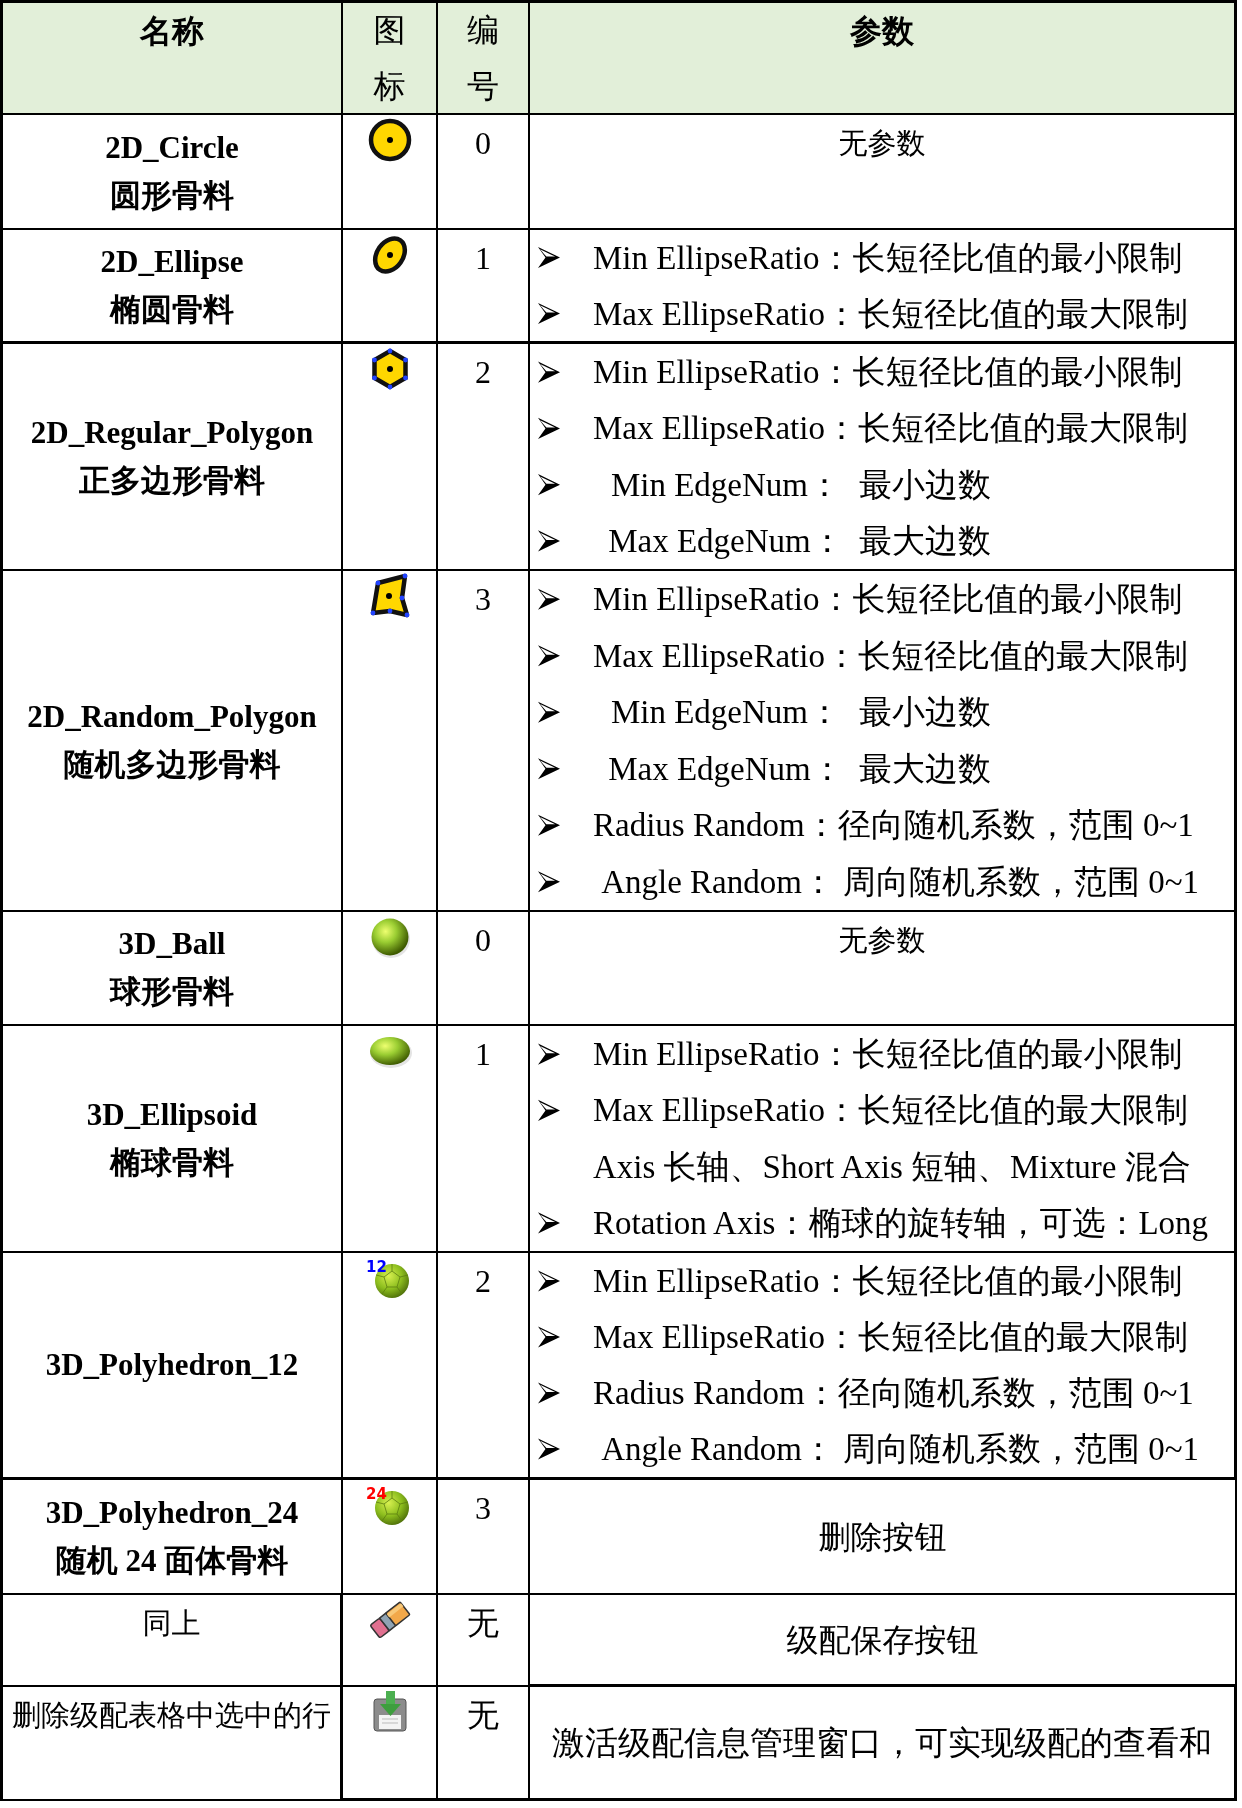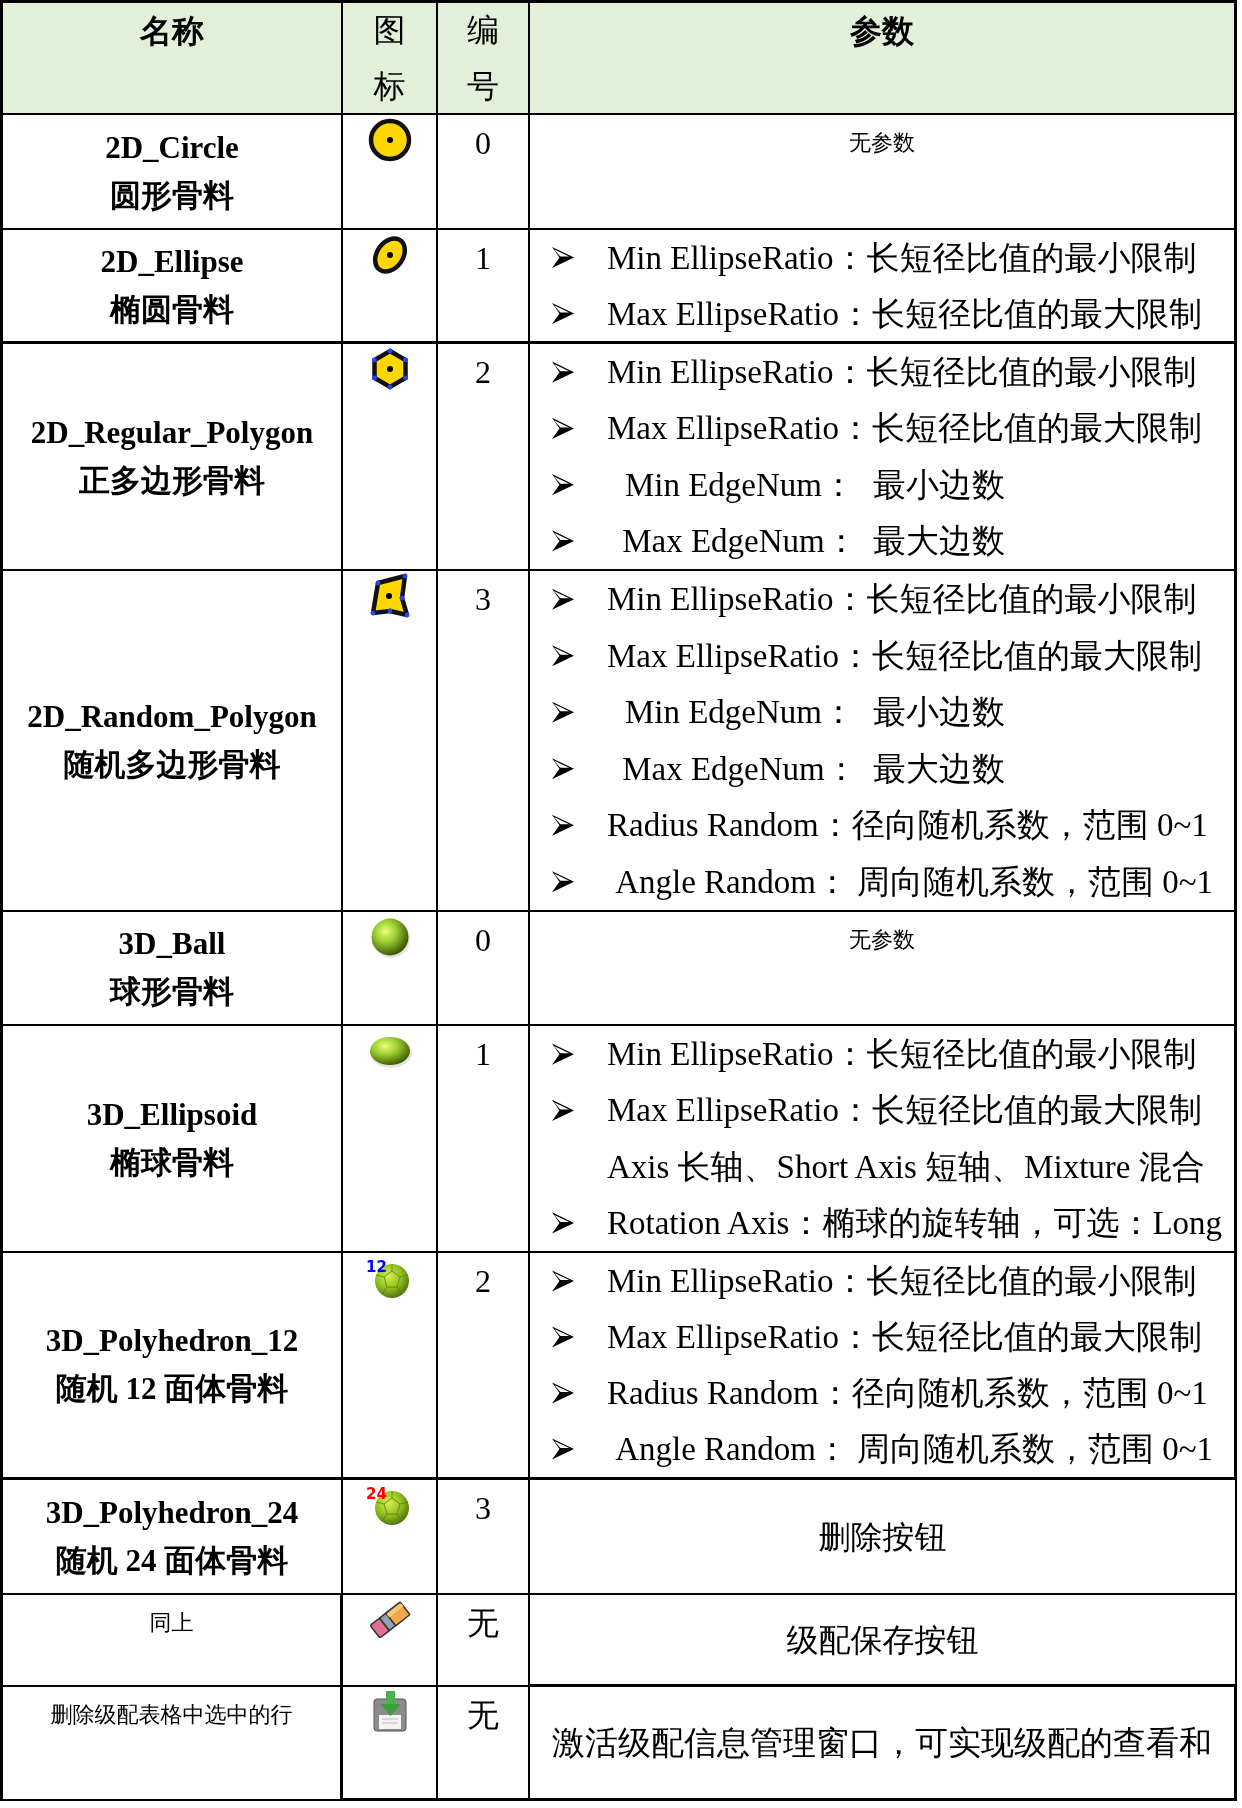--- a/index.html
+++ b/index.html
@@ -10,33 +10,33 @@
     border-top:3px solid #000;border-left:3px solid #000}
   .cell{border-right:2px solid #000;border-bottom:2px solid #000;display:flex;align-items:flex-start;justify-content:center;text-align:center;font-size:32px;line-height:56px;overflow:hidden}
   .br3{border-right-width:3px}
   .bb3{border-bottom-width:3px}
   .hdr{background:#E2EFD9}
   .hdr .bold{font-weight:bold}
   .stack{display:flex;flex-direction:column;align-items:center;justify-content:center}
   .name{font-size:31px;font-weight:bold;line-height:48px}
   .name.normal{font-weight:normal;font-size:32px}
   .num{font-size:32px}
-  .params{flex-direction:column;align-items:stretch;justify-content:center;padding-left:22px;font-size:33px}
+  .params{flex-direction:column;align-items:stretch;justify-content:center;padding-left:8px;font-size:33px}
   .params.center{align-items:center;padding-left:0}
   .pline{display:flex;align-items:center;height:56.7px;white-space:nowrap}
   .pline.cont{padding-left:55px}
   .arrow{width:55px;flex:none;height:24px;position:relative}
   .arrow::before{content:"";position:absolute;left:0;top:1px;width:22px;height:22px;background:#000;
     clip-path:polygon(0 2%,100% 50%,0 98%,34% 50%)}
   .arrow::after{content:"";position:absolute;left:0;top:1px;width:22px;height:22px;background:#fff;
     clip-path:polygon(9% 13%,78% 46%,38% 46%)}
   .key{display:inline-block}
   .key.tab{min-width:266px}
   .key.tab2{min-width:250px}
-  .txt{font-size:22px;line-height:56px;white-space:nowrap}
+  .txt{font-size:29px;line-height:56px;white-space:nowrap}
   .icon{display:block}
 </style>
 </head>
 <body>
 
 <div class="grid">
 
   <div class="cell hdr">
       <span class="bold">名称</span>
     </div>
@@ -253,21 +253,20 @@
       </div>
     <div class="pline">
         <span class="arrow"></span>
         <span class="key">Rotation Axis：</span>
         <span>椭球的旋转轴，可选：Long</span>
       </div>
   </div>
 
   <div class="cell stack name bb3">
     <span>3D_Polyhedron_12</span>
-    <span>随机 12 面体骨料</span>
   </div>
   <div class="cell bb3">
     <svg class="icon" width="50" height="50" viewBox="0 0 50 50">
       <defs>
         <radialGradient id="gP12" cx="40%" cy="35%" r="70%">
           <stop offset="0%" stop-color="#D8F050"></stop>
           <stop offset="55%" stop-color="#8DBE1E"></stop>
           <stop offset="100%" stop-color="#4A6A08"></stop>
         </radialGradient>
       </defs>

